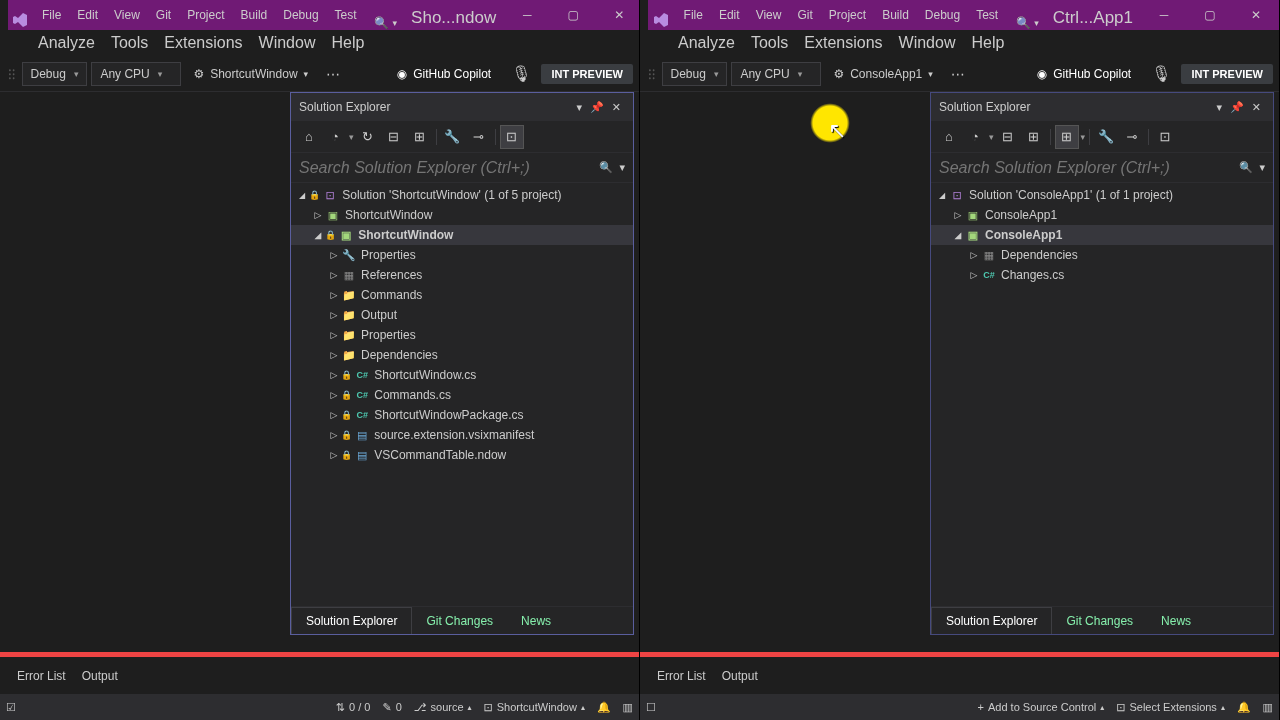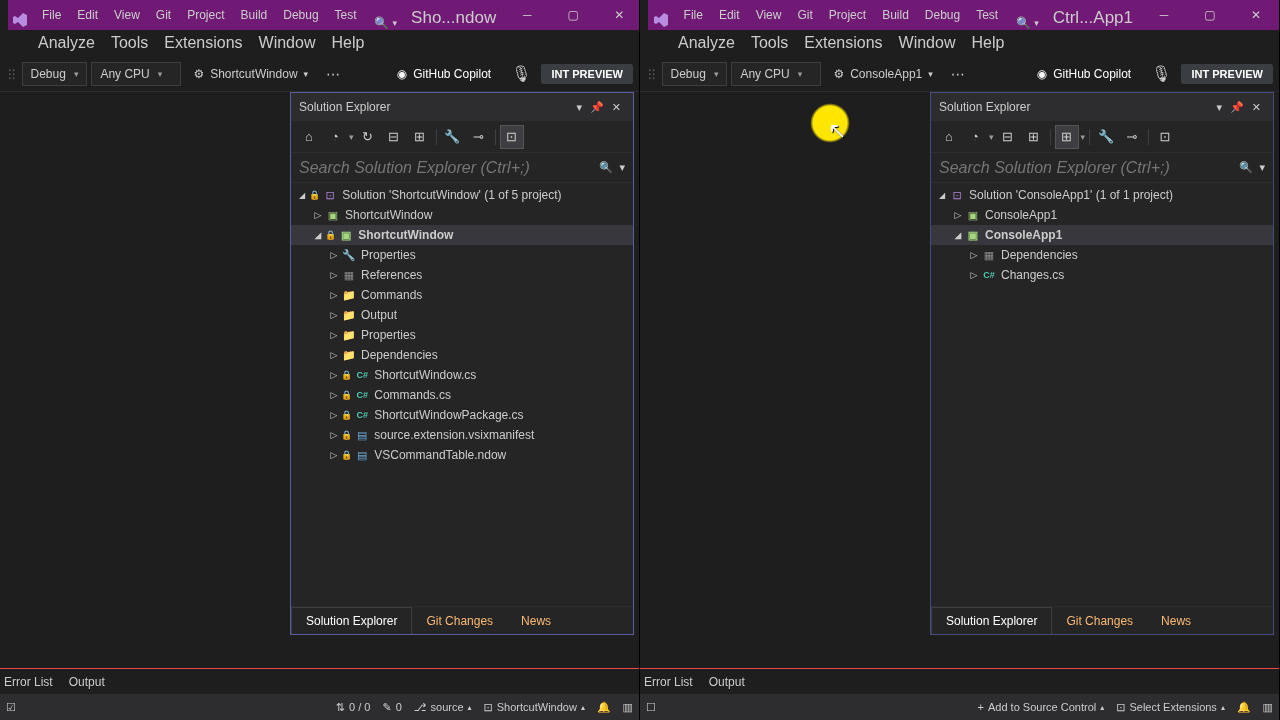--- a/index.html
+++ b/index.html
@@ -45,23 +45,23 @@
 .tree-node.selected { background: #37373d; }
 .tree-node.selected.bold { font-weight: 600; }
 .tree-arrow { width: 14px; text-align: center; font-size: 9px; color: #ccc; user-select: none; }
 .tree-arrow.collapsed::before { content: '▷'; }
 .tree-arrow.expanded::before { content: '◢'; font-size: 8px; }
 .tree-icon { width: 16px; height: 16px; margin-right: 4px; display: inline-flex; align-items: center; justify-content: center; font-size: 11px; }
 .indent-0 { padding-left: 4px; }
 .indent-1 { padding-left: 20px; }
 .indent-2 { padding-left: 36px; }
 .se-tabs { height: 28px; display: flex; border-top: 1px solid #2d2d30; }
-.se-tab { padding: 0 14px; display: flex; align-items: center; color: #fdba74; font-size: 12px; cursor: pointer; }
+.se-tab { padding: 0 14px; display: flex; align-items: center; color: #86efac; font-size: 12px; cursor: pointer; }
 .se-tab.active { background: #252526; color: #fff; border: 1px solid #3e3e42; border-bottom: none; }
-.bottom-tabs { height: 26px; background: #1e1e1e; display: flex; align-items: center; padding-left: 4px; gap: 16px; border-top: 1px solid #ef4444; }
+.bottom-tabs { height: 42px; background: #1e1e1e; display: flex; align-items: center; padding-left: 17px; gap: 16px; border-top: 5px solid #ef4444; }
 .bottom-tab { color: #ccc; font-size: 12px; cursor: pointer; }
 .statusbar { height: 26px; background: #2d2d30; display: flex; align-items: center; color: #ccc; font-size: 11px; padding: 0 6px; gap: 12px; }
 .statusbar .spacer { flex: 1; }
 .sb-item { display: flex; align-items: center; gap: 4px; cursor: pointer; }
 .cursor-highlight { position: absolute; left: 170px; top: 103px; width: 40px; height: 40px; background: radial-gradient(circle, #ffe600 0%, #ffe600 60%, transparent 70%); border-radius: 50%; pointer-events: none; z-index: 100; }
 .cursor-arrow { position: absolute; left: 188px; top: 118px; font-size: 22px; color: #fff; z-index: 101; pointer-events: none; text-shadow: 1px 1px 1px #000; }
 .ic-sln { color: #b180d7; }
 .ic-proj { color: #a3d77c; }
 .ic-folder { color: #dcb67a; }
 .ic-cs { color: #4ec9b0; font-size: 9px; font-weight: bold; }

